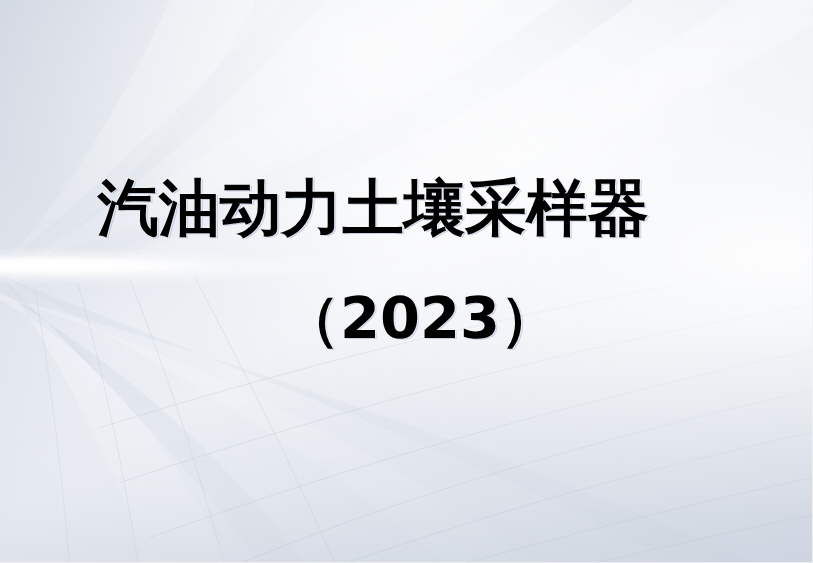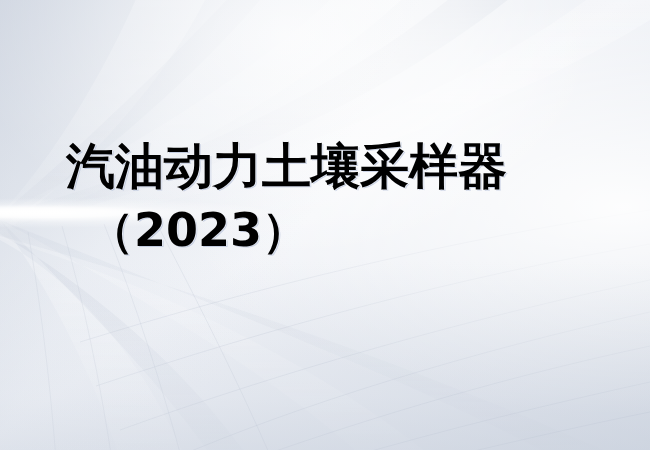--- a/index.html
+++ b/index.html
@@ -81,21 +81,21 @@
     background: radial-gradient(ellipse 150px 7px at 10% 50%,
         rgba(255,255,255,1) 0%,
         rgba(255,255,255,0.7) 45%,
         rgba(255,255,255,0.0) 100%);
     pointer-events: none;
   }
 
   
   .title-block {
     position: absolute;
-    left: 0;
+    left: 12px;
     top: 142px;
     width: 560px;
     pointer-events: none;
   }
   .title-line {
     color: #000000;
     font-weight: bold;
     letter-spacing: 0px;
     line-height: 1.0;
     white-space: nowrap;
@@ -104,23 +104,24 @@
        1.5px 1px 0px rgba(120,140,190,0.35),
       -0.5px -0.5px 0px rgba(255,255,255,0.30);
   }
   .title-line-1 {
     padding-left: 66px;
     font-size: 49px;
     font-family: "DejaVu Sans", "Liberation Sans", sans-serif;
   }
   .title-line-2 {
     padding-left: 88px;
-    margin-top: 16px;
+    margin-top: 40px;
     font-size: 46px;
     font-family: "DejaVu Sans", "Liberation Sans", sans-serif;
+    text-align: center;
   }
 </style>
 </head>
 <body>
 
 <div class="slide">
 
   <svg class="bg-svg" viewBox="0 0 650 450" preserveAspectRatio="none" aria-hidden="true">
     <defs>
       <linearGradient id="baseGrad" x1="0" y1="0" x2="1" y2="1">

